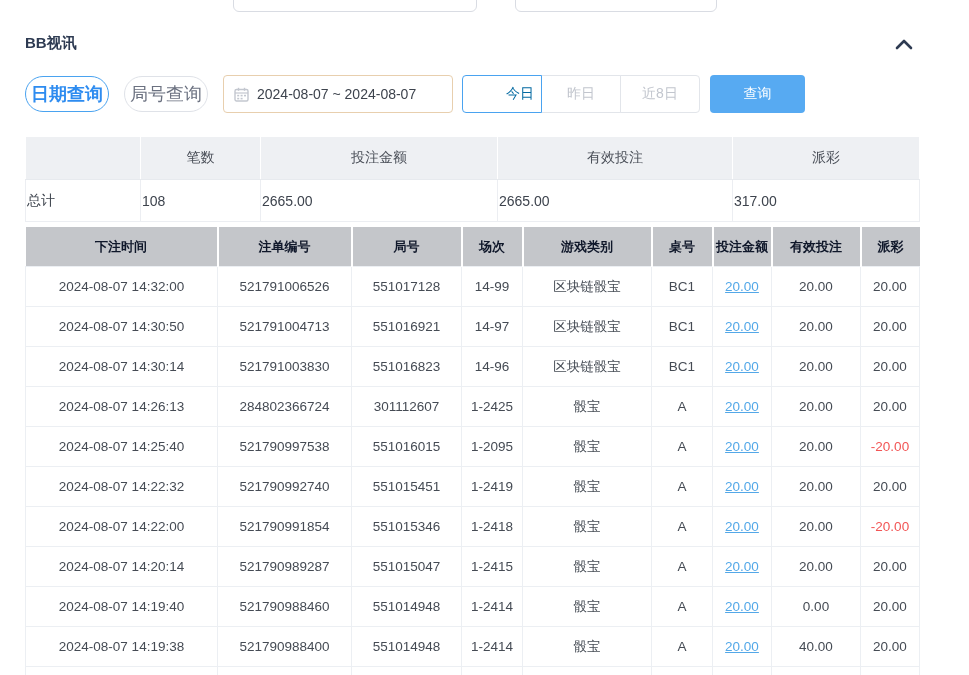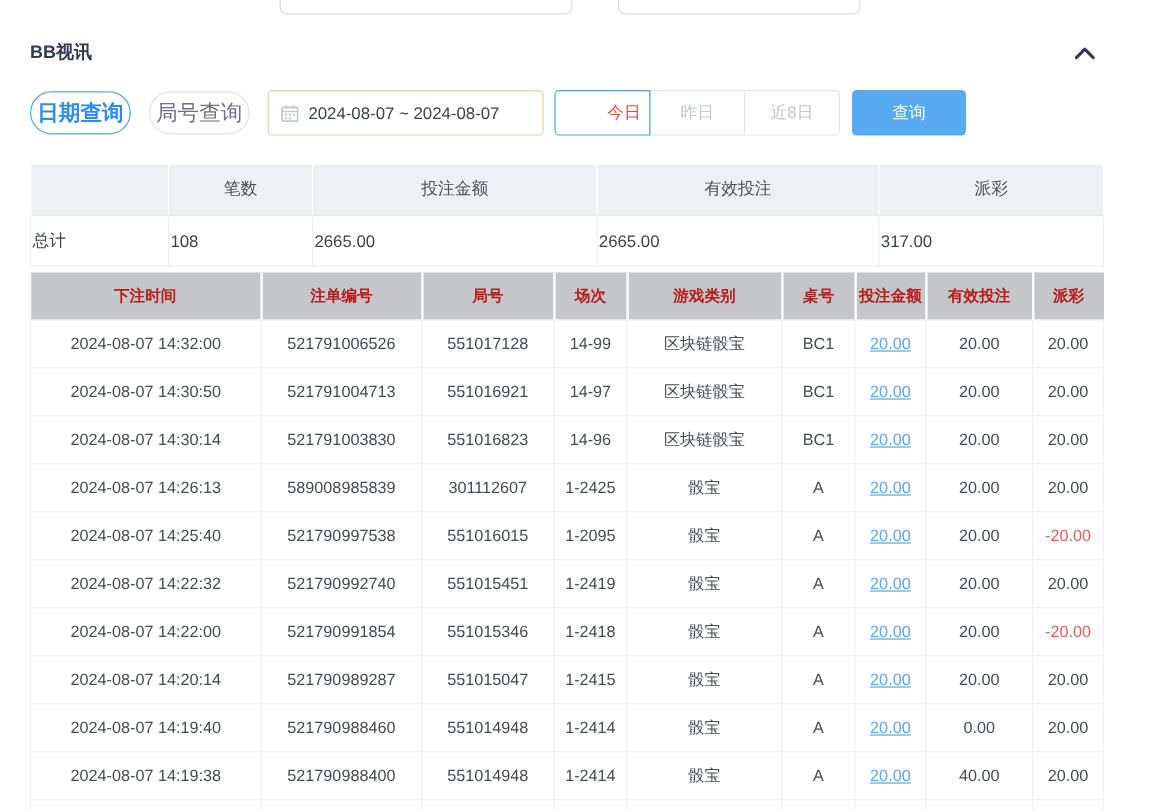--- a/index.html
+++ b/index.html
@@ -25,34 +25,34 @@
   .date-input{position:absolute;left:223px;top:75px;width:230px;height:38px;box-sizing:border-box;
         border:1px solid #e8cfae;border-radius:4px;background:#fff;display:flex;align-items:center;padding:0 10px;cursor:pointer;}
   .date-input .cal{margin-right:8px;display:flex;align-items:center;}
   .date-input .val{font-size:14px;color:#3d434d;white-space:nowrap;}
 
   .seg-group{position:absolute;left:462px;top:75px;height:38px;display:flex;}
   .seg{box-sizing:border-box;height:38px;width:80px;background:#fff;border:1px solid #e2e5ea;display:flex;
        align-items:center;justify-content:center;font-size:14px;color:#c2c6ce;cursor:pointer;margin-left:-1px;}
   .seg.first{margin-left:0;border-radius:4px 0 0 4px;}
   .seg.last{border-radius:0 4px 4px 0;}
-  .seg.active{border:1px solid #4aa3f0;color:#ef4444;z-index:2;padding-left:36px;}
+  .seg.active{border:1px solid #4aa3f0;color:#0369a1;z-index:2;padding-left:36px;}
 
   .query-btn{position:absolute;left:710px;top:75px;width:95px;height:38px;border:none;border-radius:4px;
        background:#57aaf2;color:#fff;font-size:14px;cursor:pointer;display:flex;align-items:center;justify-content:center;}
 
   
   table{border-collapse:collapse;table-layout:fixed;}
   .summary{position:absolute;left:25px;top:136px;width:894px;font-size:14px;}
   .summary th{background:#eef0f3;font-weight:normal;color:#4a4f58;height:40px;border:1px solid #fff;border-bottom:1px solid #e7eaee;text-align:center;}
   .summary td{background:#fff;color:#3d434d;height:39px;border:1px solid #eceef2;text-align:left;}
 
   
   .records{position:absolute;left:25px;top:227px;width:894px;font-size:13.5px;}
-  .records th{background:#c4c6ca;color:#b91c1c;font-weight:bold;font-size:13px;height:37px;text-align:center;border-right:2px solid #fff;}
+  .records th{background:#c4c6ca;color:#0f172a;font-weight:bold;font-size:13px;height:37px;text-align:center;border-right:2px solid #fff;}
   .records th:last-child{border-right:none;}
   .records td{background:#fff;height:37px;text-align:center;color:#454b54;border:1px solid #eceff3;}
   .records a.bet-link{color:#53a8e8;text-decoration:underline;cursor:pointer;}
   .records td.neg{color:#f25555;}
 </style>
 </head>
 <body>
 
 <div class="stage">
 
@@ -182,21 +182,21 @@
       <td>14-96</td>
       <td>区块链骰宝</td>
       <td>BC1</td>
       <td><a class="bet-link">20.00</a></td>
       <td>20.00</td>
       <td>20.00</td>
     </tr>
 
     <tr>
       <td>2024-08-07 14:26:13</td>
-      <td>589008985839</td>
+      <td>284802366724</td>
       <td>301112607</td>
       <td>1-2425</td>
       <td>骰宝</td>
       <td>A</td>
       <td><a class="bet-link">20.00</a></td>
       <td>20.00</td>
       <td>20.00</td>
     </tr>
 
     <tr>

